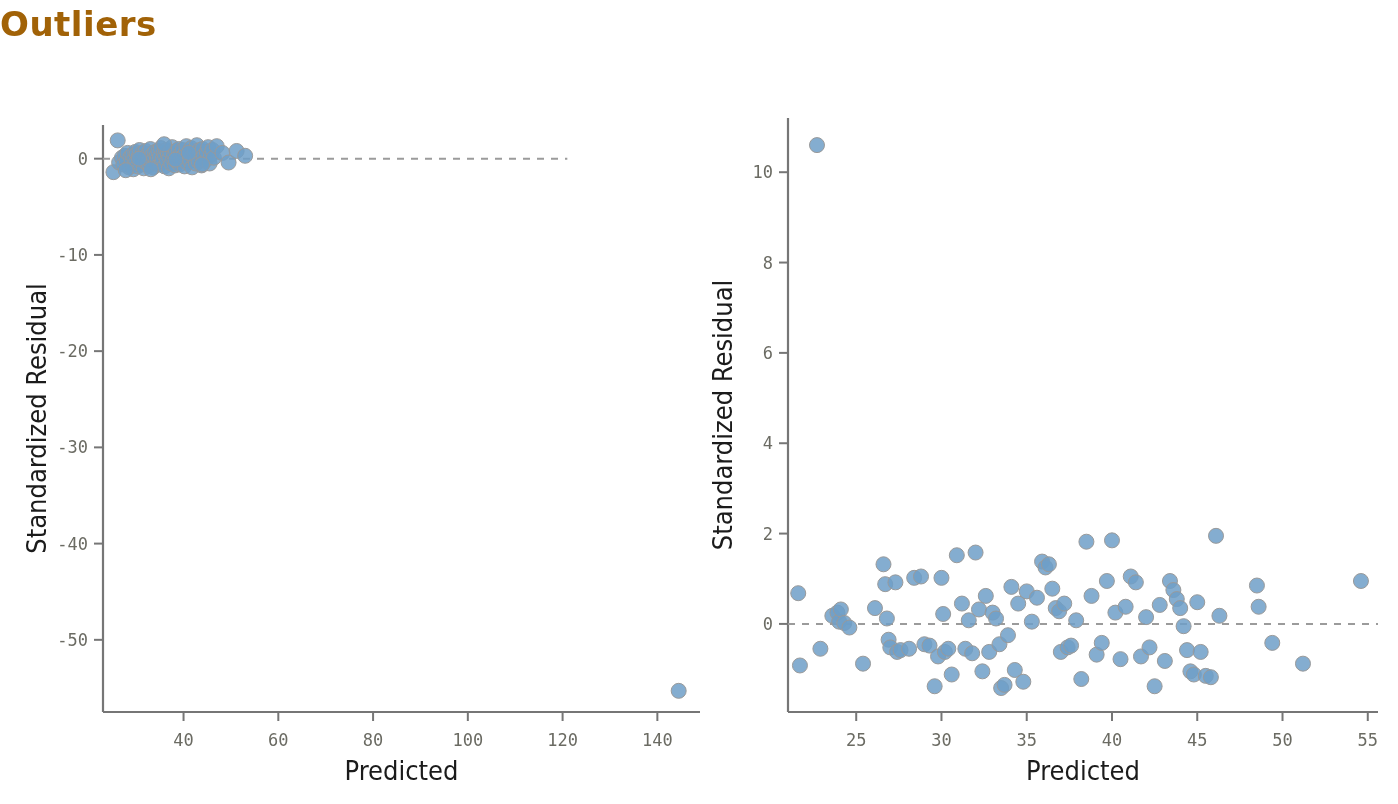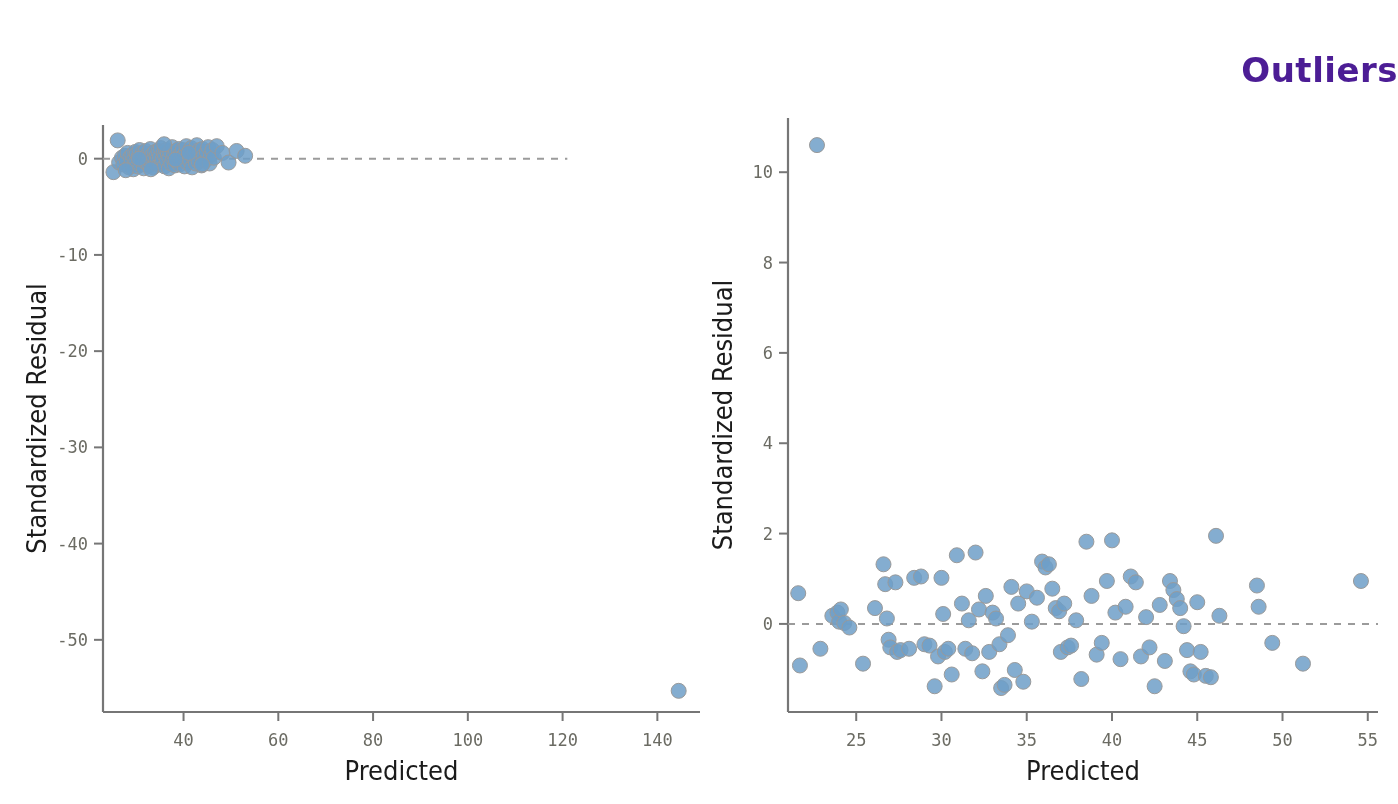--- a/index.html
+++ b/index.html
@@ -3,23 +3,23 @@
 <meta charset="utf-8">
 <style>
   html,body{margin:0;padding:0;}
   body{
     width:1398px;height:804px;background:#ffffff;
     font-family:"DejaVu Sans", sans-serif;
     overflow:hidden;position:relative;
   }
   #figure{position:absolute;inset:0;}
   #title{
-    position:absolute;top:4px;left:0;width:1398px;text-align:right;
+    position:absolute;top:4px;left:0;width:1398px;text-align:left;
     font-family:"DejaVu Sans", sans-serif;
-    font-size:34px;font-weight:600;color:#4c1d95;letter-spacing:0.5px;margin-top:46px;
+    font-size:34px;font-weight:600;color:#a16207;letter-spacing:0.5px;
   }
   .panel{position:absolute;top:0;height:804px;}
   .plotsvg{display:block;}
   .axis-label{
     font-family:"DejaVu Sans Condensed","DejaVu Sans",sans-serif;
     font-size:27px;fill:#1b1b1b;
   }
   .tick-text{
     font-family:"DejaVu Sans Mono", monospace;
     font-size:17px;fill:#6b6b63;

